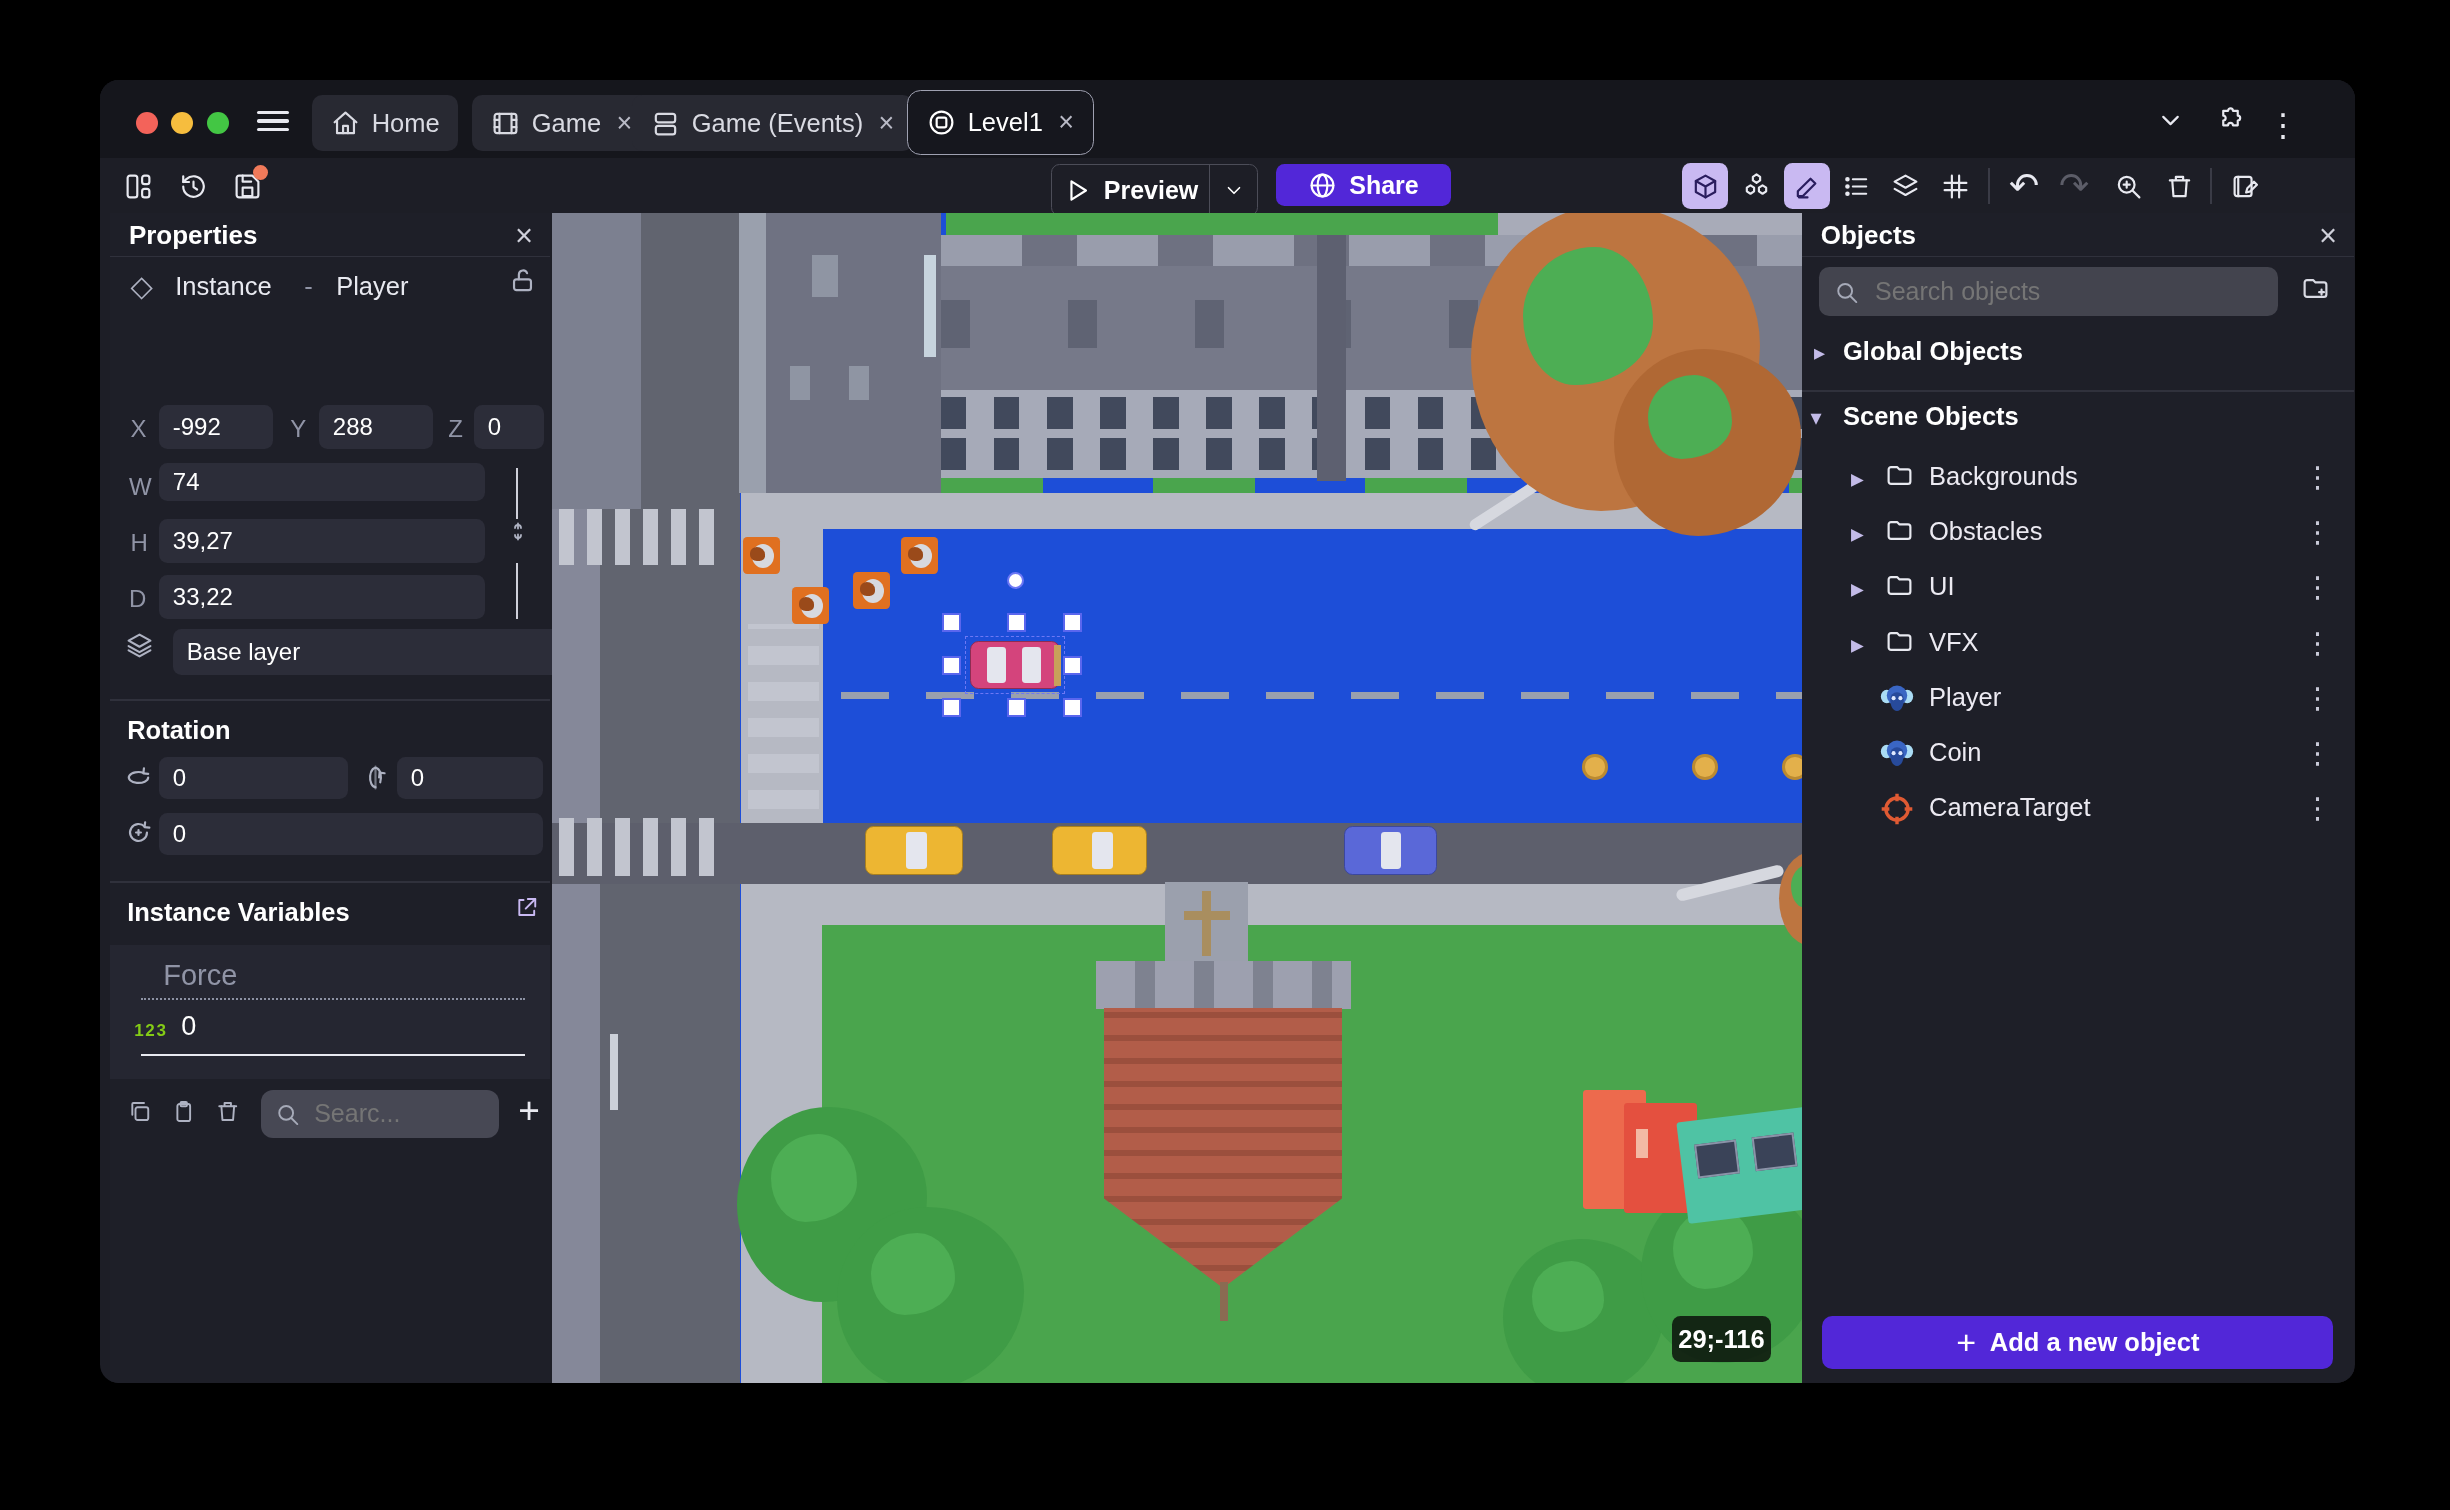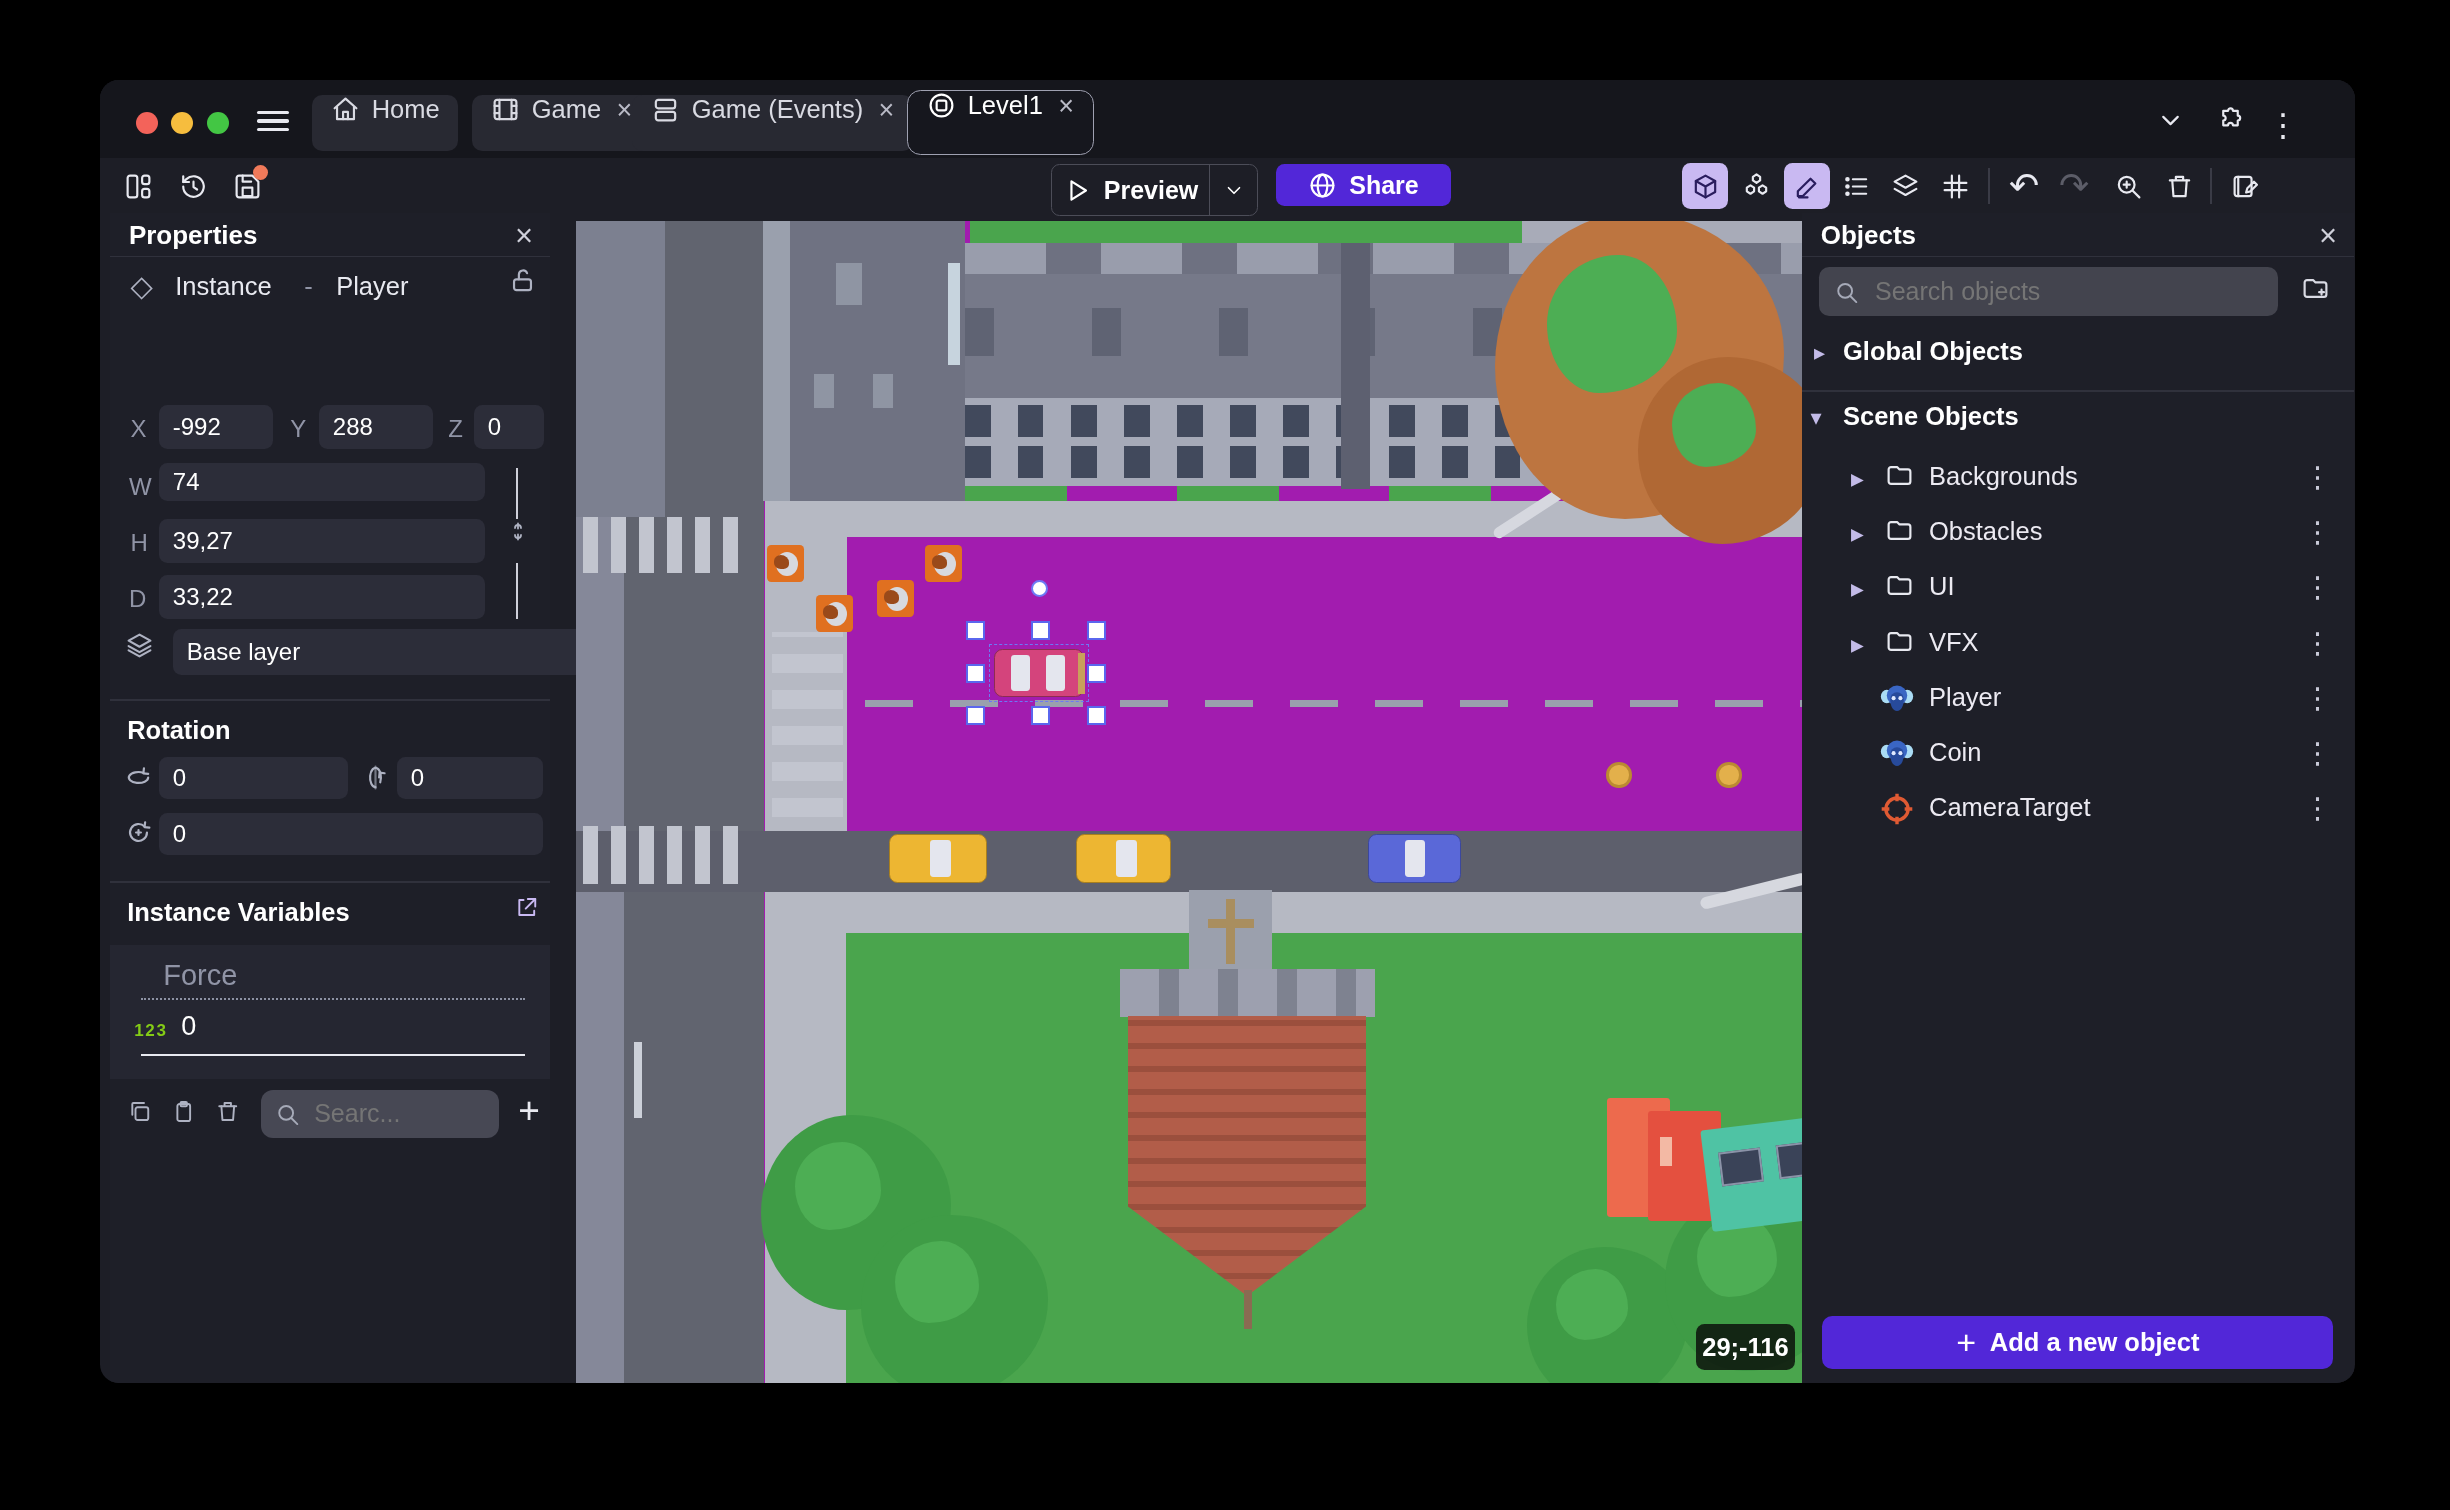--- a/index.html
+++ b/index.html
@@ -5,21 +5,21 @@
   * { margin:0; padding:0; box-sizing:border-box; }
   html,body { width:2450px; height:1510px; background:#000; font-family:"Liberation Sans",sans-serif; color:#e8e9f0; }
   .abs { position:absolute; }
   #window { position:absolute; left:100px; top:80px; width:2255px; height:1303px; background:#1d1e26; border-radius:18.7px; overflow:hidden; box-shadow:0 34px 85px rgba(0,0,0,.85); }
 
   
   #titlebar { position:absolute; left:0; top:0; width:100%; height:78px; background:#15161c; }
   .tl { position:absolute; top:32px; width:22px; height:22px; border-radius:50%; }
   #hamburger { position:absolute; left:155px; top:25.5px; width:36px; height:31px; display:flex; flex-direction:column; justify-content:space-between; padding:5.1px 1.7px; cursor:pointer; }
   #hamburger span { display:block; height:3.4px; border-radius:1.7px; background:#e8e9f0; }
-  .tab { position:absolute; top:15.3px; height:56px; background:#282932; border-radius:10.2px; display:flex; align-items:flex-start; gap:12px; padding:0 18.7px; font-size:25.5px; color:#d9dae2; }
+  .tab { position:absolute; top:15.3px; height:56px; background:#282932; border-radius:10.2px; display:flex; align-items:center; gap:12px; padding:0 18.7px; font-size:25.5px; color:#d9dae2; }
   .tab.active { top:10.2px; height:65px; background:#16171e; border:1.7px solid #9fa1b1; border-radius:13.6px; color:#fff; }
   .tab .x { font-size:27px; color:#b9bac6; margin-left:3.4px; }
   .ticon { width:29px; height:29px; stroke:#d9dae2; }
   .winbtn { position:absolute; top:25.5px; color:#e8e9f0; }
 
   
   #toolbar { position:absolute; left:0; top:78px; width:100%; height:54px; background:#1d1e26; }
   .tbicon { position:absolute; top:5.1px; width:46px; height:46px; display:flex; align-items:center; justify-content:center; border-radius:8.5px; color:#e8e9f0; }
   .tbicon.chip { background:#c9b9f2; color:#2a1d5e; }
   .tbicon.dim { color:#5c5d68; }
@@ -44,21 +44,21 @@
 
   
   .orow { position:absolute; left:0; width:100%; height:54px; }
   .orow .caret { position:absolute; left:49px; top:12px; font-size:25.5px; color:#c3bbe8; }
   .orow .fold { position:absolute; left:82px; top:10.2px; }
   .orow .nm { position:absolute; left:127px; top:11px; font-size:25.5px; color:#eceaf2; }
   .orow .kebab { position:absolute; right:22px; top:8.5px; font-size:29px; color:#c9cad8; }
   #addBtn { position:absolute; left:20.4px; top:1103px; width:511px; height:53px; background:#5227d8; border-radius:10.2px; display:flex; align-items:center; justify-content:center; gap:13.6px; color:#fff; font-size:25.5px; font-weight:bold; }
 
   
-  #canvas { position:absolute; left:476px; top:133px; width:1252px; height:1171px; background:#a21caf; overflow:hidden;margin-top:8px; }
+  #canvas { position:absolute; left:452px; top:133px; width:1252px; height:1171px; background:#1d4ed8; overflow:hidden; }
   .sc { position:absolute; }
   .crate { position:absolute; width:37px; height:37px; background:#e07020; border-radius:4.2px; overflow:hidden; }
   .crate::before { content:""; position:absolute; left:8.5px; top:6.8px; width:22px; height:24px; border-radius:50%; background:#d7d9df; }
   .crate::after { content:""; position:absolute; left:6.8px; top:10.2px; width:15.3px; height:13.6px; border-radius:50% 60% 40% 50%; background:#9a4a1a; }
   .car { position:absolute; height:49px; border-radius:8.5px; }
   .car .band { position:absolute; top:5.1px; bottom:5.1px; width:22%; background:#e4e6ee; border-radius:3.4px; }
   .handle { position:absolute; width:18.7px; height:18.7px; background:#fff; border:2.5px solid #5a66ee; }
   .coin { position:absolute; width:25.5px; height:25.5px; border-radius:50%; background:#e3b04b; border:3.4px solid #bb8a31; }
   .tree { position:absolute; background:#3f9c46; border-radius:48% 52% 55% 45% / 50% 46% 54% 50%; }
   .tree::after { content:""; position:absolute; left:18%; top:14%; width:45%; height:45%; background:#4dae54; border-radius:55% 45% 60% 40% / 50% 55% 45% 50%; }

